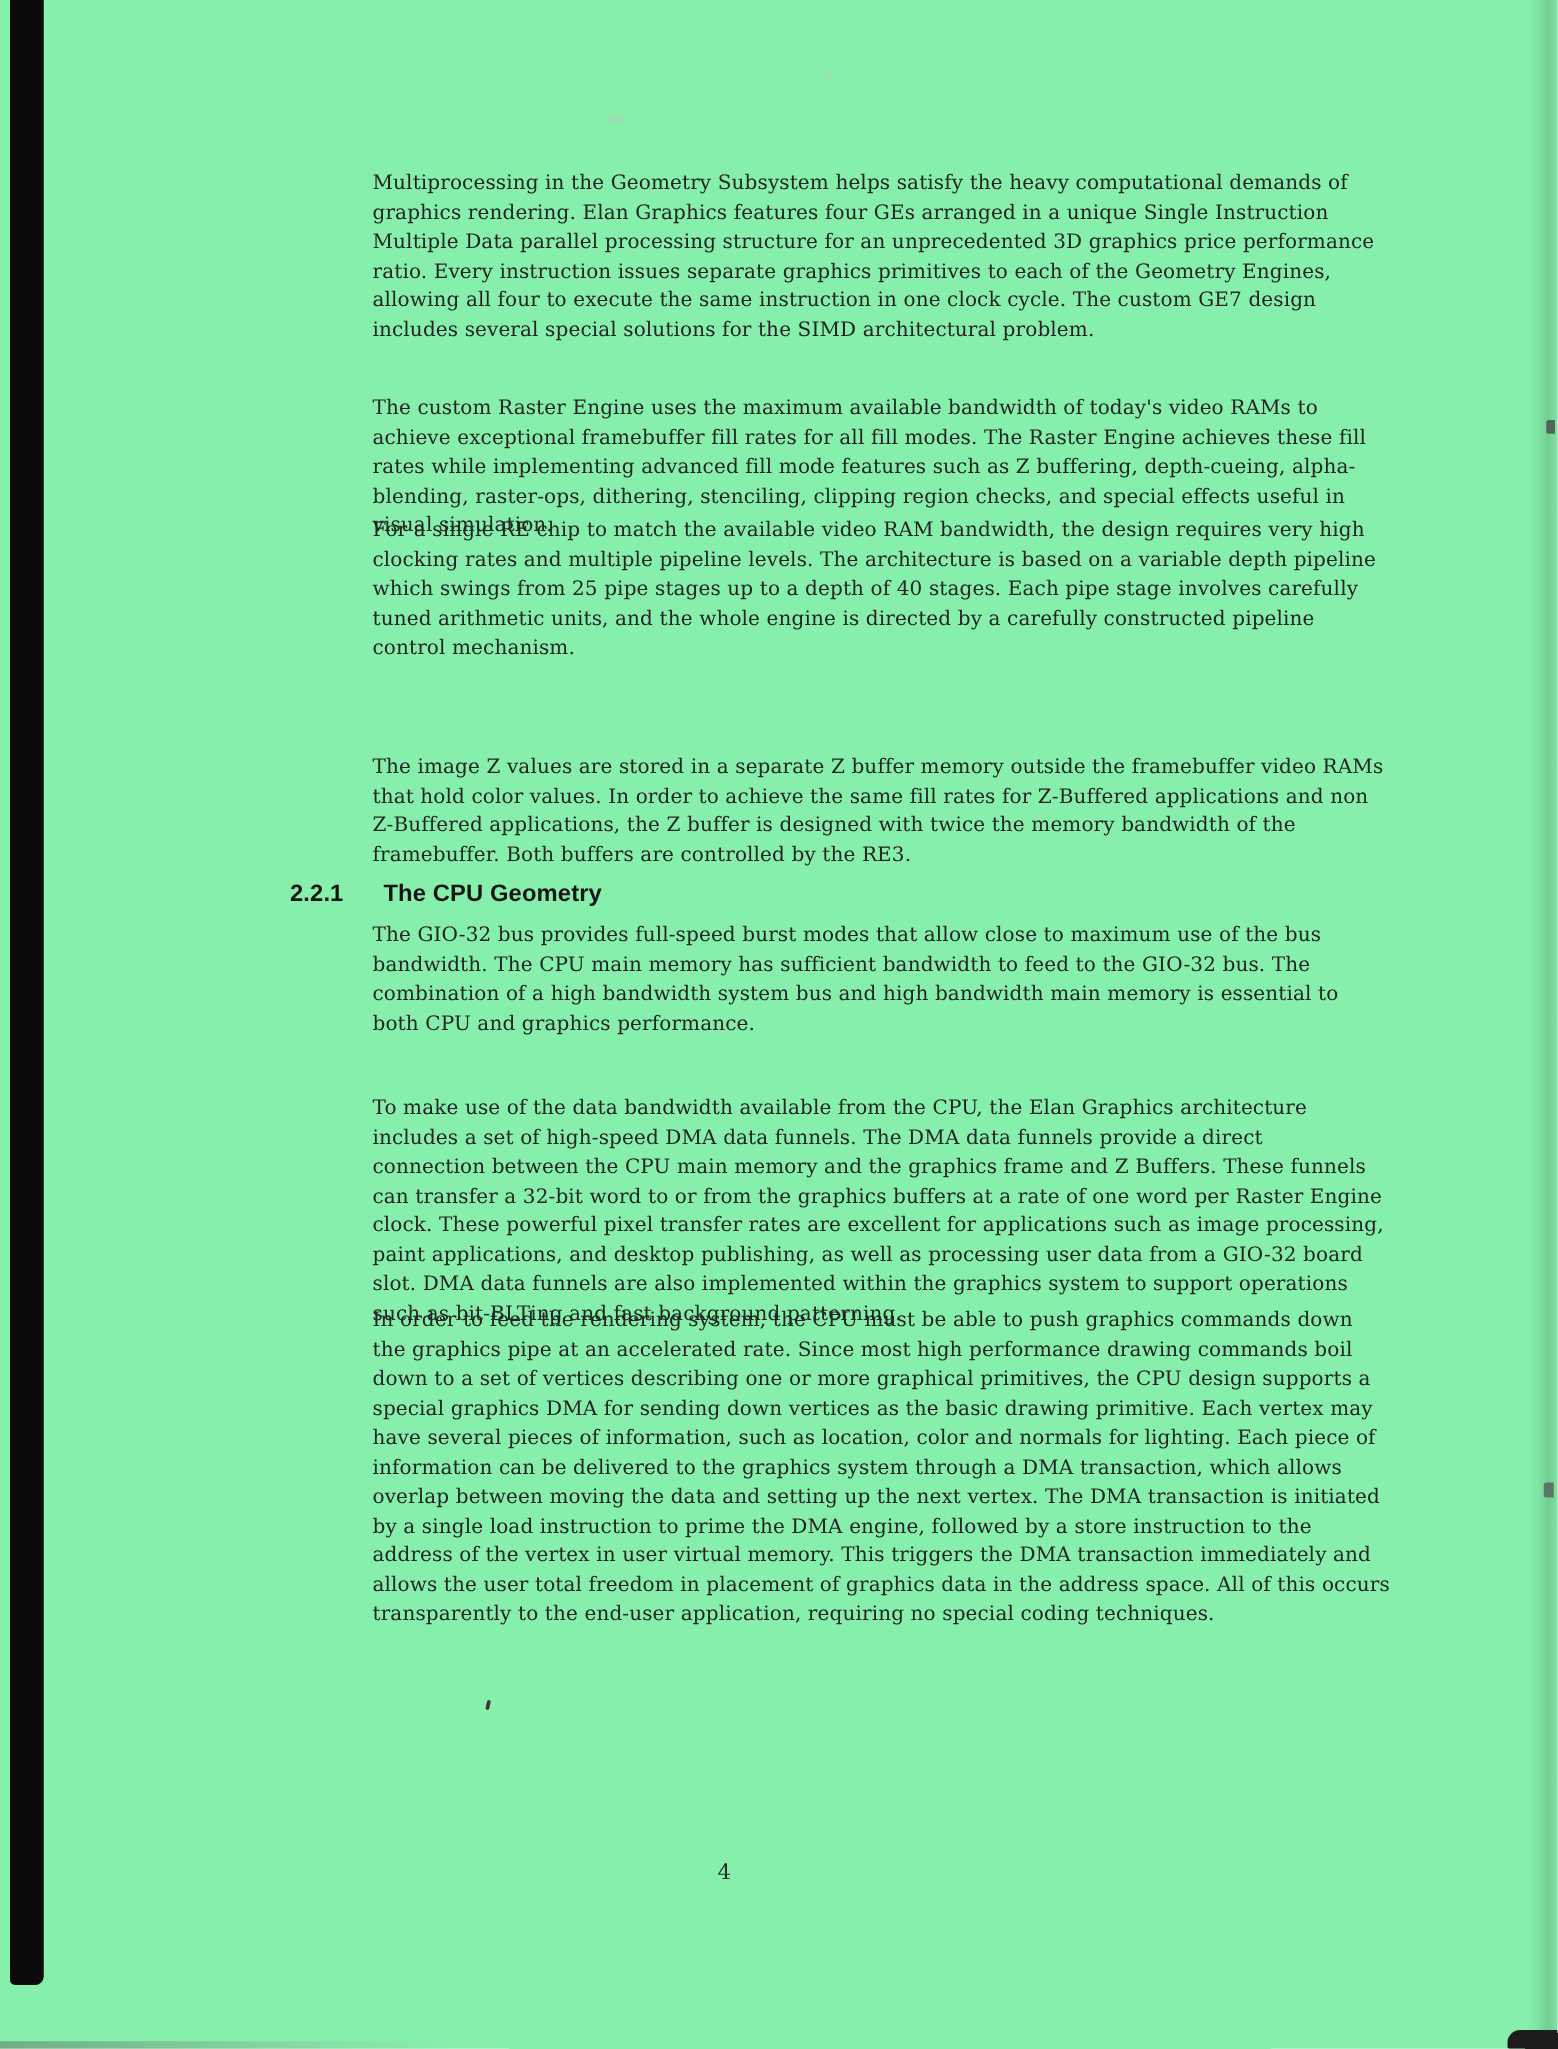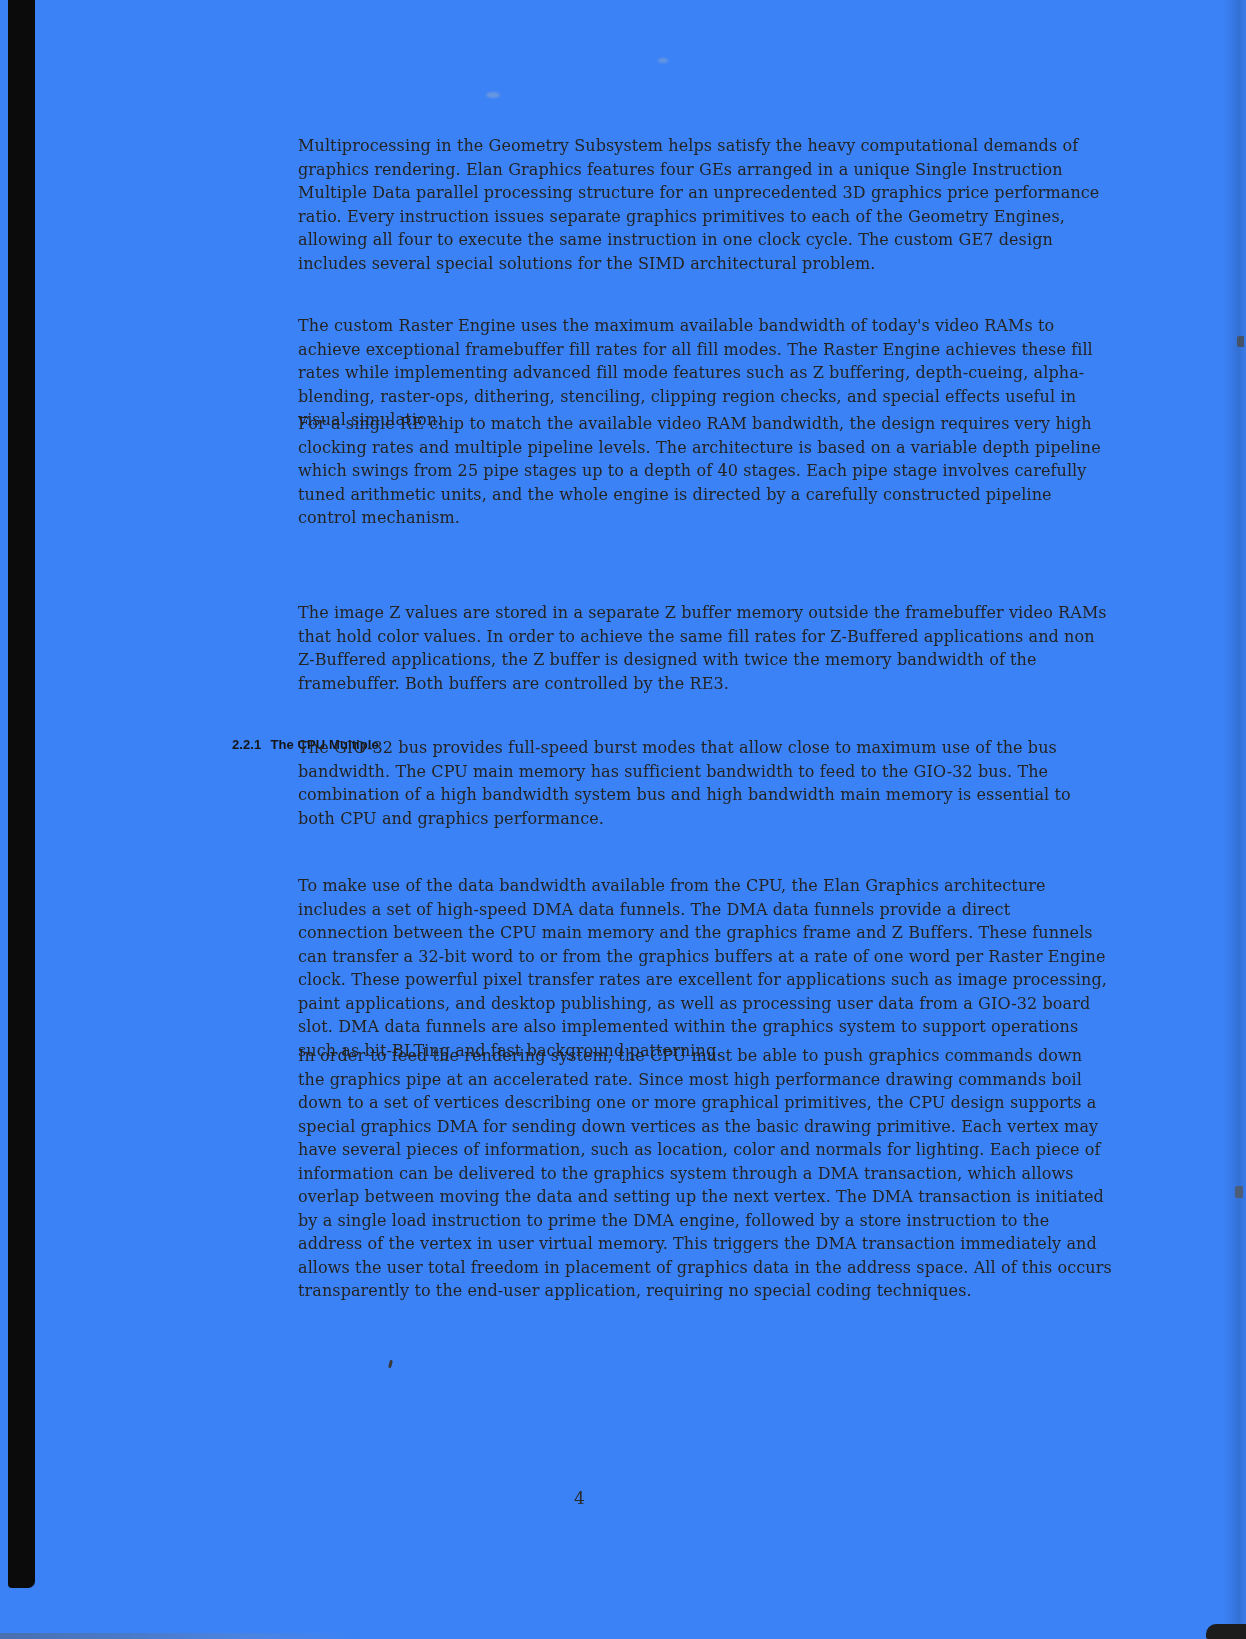--- a/index.html
+++ b/index.html
@@ -5,21 +5,21 @@
   html,body{margin:0;padding:0;}
   body{
     width:1246px;height:1639px;
     background:#f6f6f4;
     font-family:"DejaVu Serif", serif;
     position:relative;
     overflow:hidden;
   }
   .page{
     position:absolute;inset:0;
-    background:#3b82f6;
+    background:#86efac;
   }
   
   .scan-bar{
     position:absolute;
     left:8px;top:0;width:27px;height:1588px;
     background:#0b0b0b;
     border-radius:0 0 7px 4px;
   }
   
   .right-shadow{
@@ -37,27 +37,26 @@
     font-size:16px;
     line-height:23.5px;
     color:#242424;
     white-space:pre;
     letter-spacing:0.1px;
     text-rendering:optimizeLegibility;
   }
   .heading{
     position:absolute;
     left:232px;top:705px;
-    display:flex;gap:9px;
+    display:flex;gap:32px;
     font-family:"Liberation Sans", sans-serif;
     font-weight:bold;
-    font-size:13px;
+    font-size:19px;
     color:#151515;
     letter-spacing:0.1px;
-    margin-top:32px;
   }
   .page-number{
     position:absolute;
     left:574px;top:1488px;
     font-size:17px;
     color:#2a2a2a;
   }
   
   .artifact{position:absolute;background:#333;}
   .apostrophe{
@@ -112,21 +111,21 @@
 tuned arithmetic units, and the whole engine is directed by a carefully constructed pipeline
 control mechanism.</div>
 
   <div class="para" style="top:601px">The image Z values are stored in a separate Z buffer memory outside the framebuffer video RAMs
 that hold color values. In order to achieve the same fill rates for Z-Buffered applications and non
 Z-Buffered applications, the Z buffer is designed with twice the memory bandwidth of the
 framebuffer. Both buffers are controlled by the RE3.</div>
 
   <div class="heading">
     <span>2.2.1</span>
-    <span>The CPU Multiple</span>
+    <span>The CPU Geometry</span>
   </div>
 
   <div class="para" style="top:736px">The GIO-32 bus provides full-speed burst modes that allow close to maximum use of the bus
 bandwidth. The CPU main memory has sufficient bandwidth to feed to the GIO-32 bus. The
 combination of a high bandwidth system bus and high bandwidth main memory is essential to
 both CPU and graphics performance.</div>
 
   <div class="para" style="top:874px">To make use of the data bandwidth available from the CPU, the Elan Graphics architecture
 includes a set of high-speed DMA data funnels. The DMA data funnels provide a direct
 connection between the CPU main memory and the graphics frame and Z Buffers. These funnels

